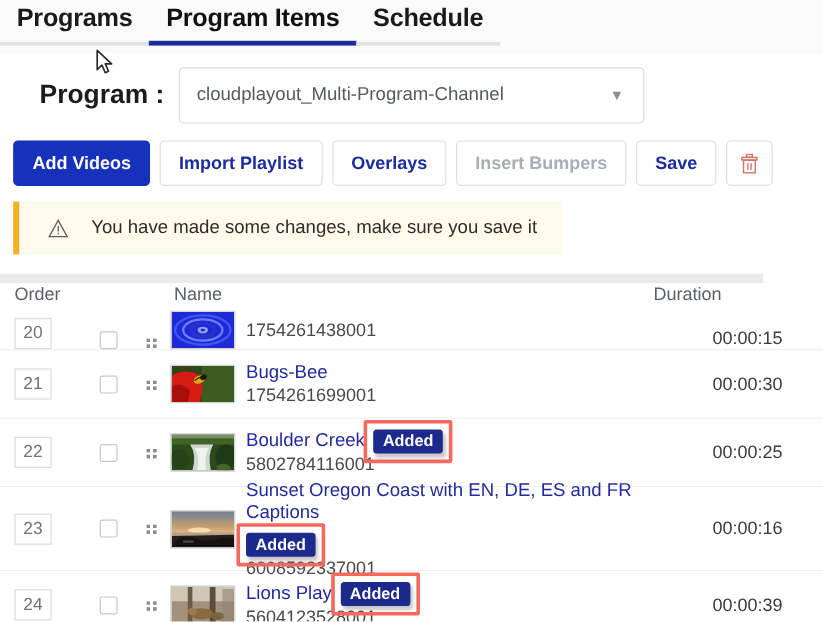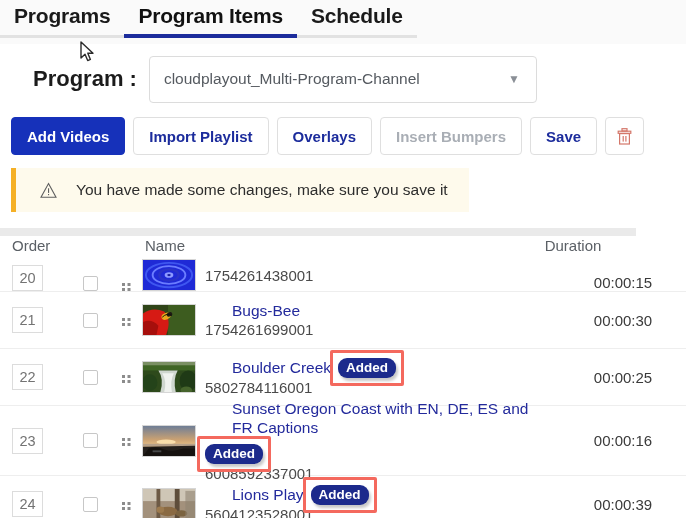--- a/index.html
+++ b/index.html
@@ -121,28 +121,28 @@
   .cell-name { flex: 1; display: flex; align-items: center; gap: 9px; min-width:0; padding-right: 8px; }
   .thumb {
     width: 54px; height: 32px; flex: 0 0 54px;
     border: 1px solid #d6d6d6;
     background: #cfcfcf;
     overflow: hidden; position: relative;
   }
   .thumb svg { display:block; width:100%; height:100%; }
   .namecol { min-width: 0; display: flex; flex-direction: column; justify-content: center; }
   .titleline { display: flex; align-items: center; flex-wrap: wrap; gap: 7px; }
-  .vtitle { font-size: 15.5px; color: #232a9c; line-height: 19px; cursor: pointer; margin-left: 27px; }
+  .vtitle { font-size: 15.5px; color: #232a9c; line-height: 19px; cursor: pointer; }
   .vid { font-size: 15px; color: #4a4a4a; line-height: 19px; }
 
   .badgewrap { position: relative; display: inline-flex; }
   .badge {
     background: #1c2a8c; color: #ffffff;
     font-size: 13.5px; font-weight: bold;
-    padding: 2px 8px 3px 8px; border-radius: 9px;
+    padding: 2px 8px 3px 8px; border-radius: 3px;
     line-height: 15px; white-space: nowrap;
     box-shadow: 2px 3px 3px rgba(0,0,0,0.22);
   }
   .hl {
     position: absolute; left: -8px; top: -8px; right: -8px; bottom: -8px;
     border: 3px solid #f4695e; border-radius: 2px; pointer-events: none;
   }
 
   .cell-dur { width: 126px; text-align: center; font-size: 15px; color: #3a3a3a; }
 </style>

